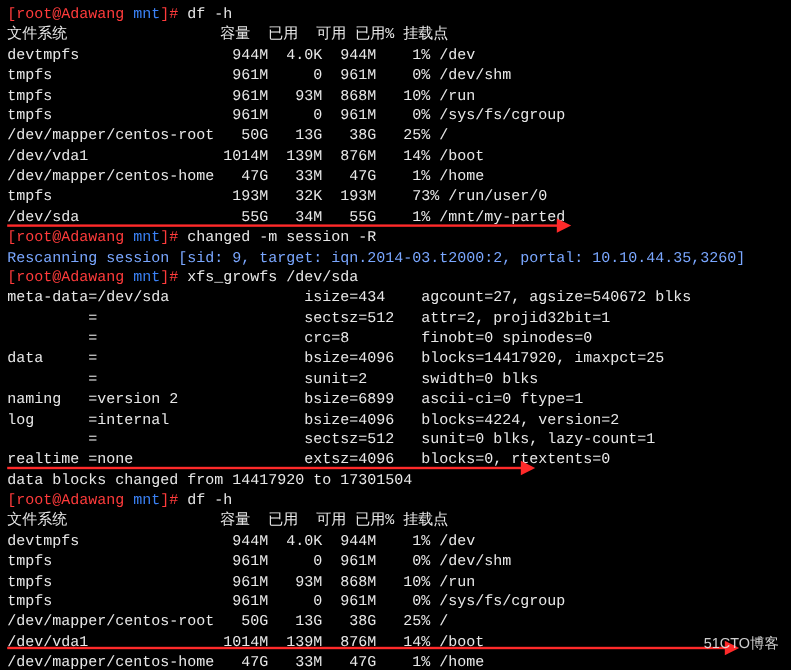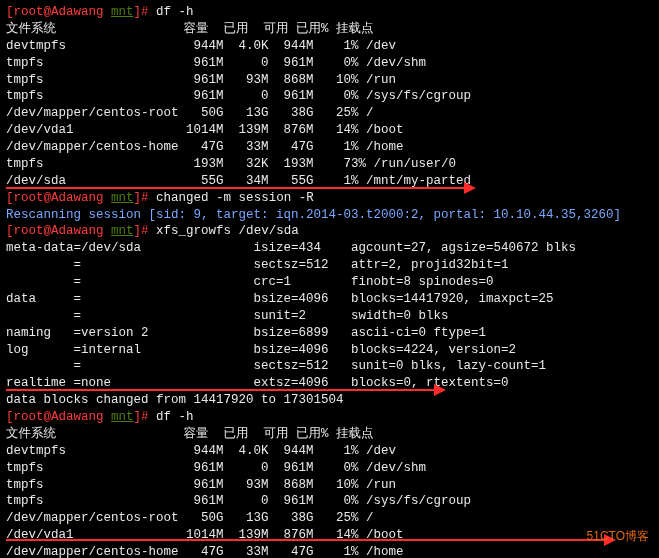--- a/index.html
+++ b/index.html
@@ -9,21 +9,21 @@
     font-family: "Consolas", "Courier New", monospace;
     font-size: 12.5px;
     color: #e8e8e8;
     line-height: 1.35;
     position: relative;
     padding: 4px 6px;
   }
   .line { white-space: pre; }
   .prompt-user { color: #ff3b3b; margin-top: 20px; }
   .prompt-bracket { color: #ff3b3b; }
-  .prompt-path { color: #4d7c0f; text-decoration: underline; }
+  .prompt-path { color: #3b82f6; }
   .cmd-text { color: #e8e8e8; margin-top: 12px; }
   .session-info { color: #7aa7ff; font-family: Liberation Mono, monospace; }
   .arrow {
     position: absolute;
     height: 2px;
     background: #ff2a2a;
     left: 6px;
   }
   .arrow::after {
     content: "";
@@ -31,21 +31,21 @@
     right: -10px;
     top: -5px;
     border-left: 12px solid #ff2a2a;
     border-top: 6px solid transparent;
     border-bottom: 6px solid transparent;
   }
   .watermark {
     position: absolute;
     right: 10px;
     bottom: 14px;
-    color: #f97316;
+    color: #e5e5e5;
     font-size: 12px;
     font-family: Arial, sans-serif;
     opacity: 0.9;
   }
 </style>
 </head>
 <body>
 
 <div class="line"><span class="prompt-bracket">[</span><span class="prompt-user">root@Adawang</span><span class="prompt-bracket"> </span><span class="prompt-path">mnt</span><span class="prompt-bracket">]</span><span class="prompt-bracket">#</span><span class="cmd-text"> </span><span class="cmd-text">df -h</span></div>
 <div class="line">文件系统                 容量  已用  可用 已用% 挂载点</div>
@@ -61,21 +61,21 @@
     <div class="line">/dev/sda                  55G   34M   55G    1% /mnt/my-parted</div>
   </div>
 
 <div class="line"><span class="prompt-bracket">[</span><span class="prompt-user">root@Adawang</span><span class="prompt-bracket"> </span><span class="prompt-path">mnt</span><span class="prompt-bracket">]</span><span class="prompt-bracket">#</span><span class="cmd-text"> </span><span class="cmd-text">changed -m session -R</span></div>
 <div class="line session-info">Rescanning session [sid: 9, target: iqn.2014-03.t2000:2, portal: 10.10.44.35,3260]</div>
 
 <div class="line"><span class="prompt-bracket">[</span><span class="prompt-user">root@Adawang</span><span class="prompt-bracket"> </span><span class="prompt-path">mnt</span><span class="prompt-bracket">]</span><span class="prompt-bracket">#</span><span class="cmd-text"> </span><span class="cmd-text">xfs_growfs /dev/sda</span></div>
 <div id="xfs-rows">
     <div class="line">meta-data=/dev/sda               isize=434    agcount=27, agsize=540672 blks</div>
     <div class="line">         =                       sectsz=512   attr=2, projid32bit=1</div>
-    <div class="line">         =                       crc=1        finobt=8 spinodes=0</div>
+    <div class="line">         =                       crc=8        finobt=0 spinodes=0</div>
     <div class="line">data     =                       bsize=4096   blocks=14417920, imaxpct=25</div>
     <div class="line">         =                       sunit=2      swidth=0 blks</div>
     <div class="line">naming   =version 2              bsize=6899   ascii-ci=0 ftype=1</div>
     <div class="line">log      =internal               bsize=4096   blocks=4224, version=2</div>
     <div class="line">         =                       sectsz=512   sunit=0 blks, lazy-count=1</div>
     <div class="line">realtime =none                   extsz=4096   blocks=0, rtextents=0</div>
     <div class="line">data blocks changed from 14417920 to 17301504</div>
   </div>
 
 <div class="line"><span class="prompt-bracket">[</span><span class="prompt-user">root@Adawang</span><span class="prompt-bracket"> </span><span class="prompt-path">mnt</span><span class="prompt-bracket">]</span><span class="prompt-bracket">#</span><span class="cmd-text"> </span><span class="cmd-text">df -h</span></div>

